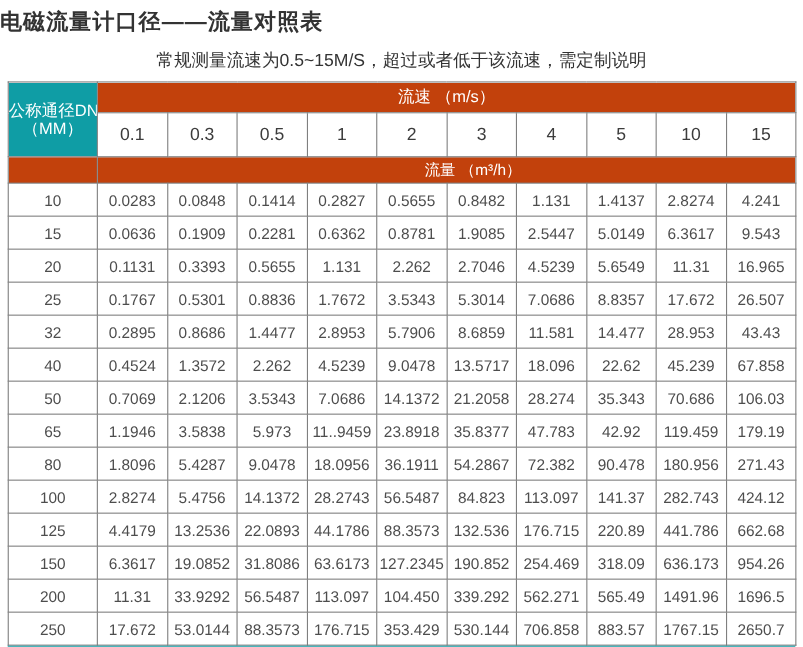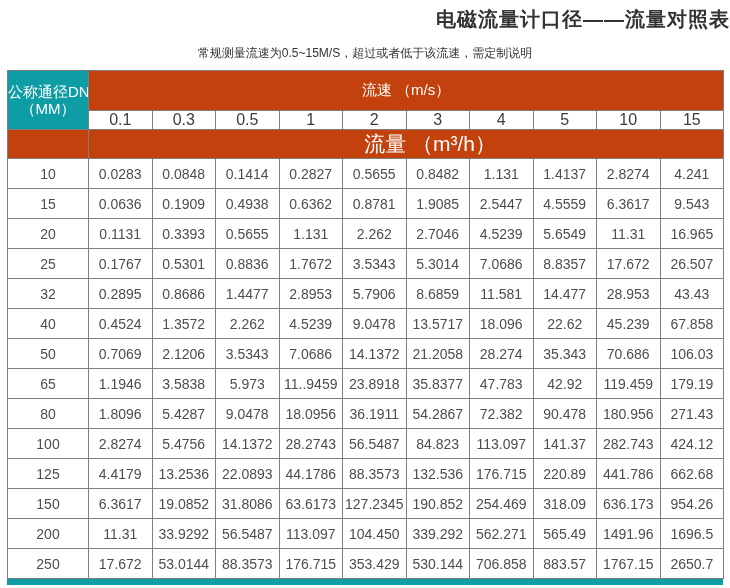--- a/index.html
+++ b/index.html
@@ -3,30 +3,30 @@
 <meta charset="utf-8">
 <style>
   html,body{margin:0;padding:0;background:#ffffff;}
   body{
     width:730px;height:588px;overflow:hidden;
     font-family:"Liberation Sans","DejaVu Sans",sans-serif;
     -webkit-font-smoothing:antialiased;
   }
   .page-title{
     margin:6px 0 2px 0;
-    text-align:right;
+    text-align:left;
     font-size:20px;
     font-weight:600;
     color:#333333;
     letter-spacing:1px;
   }
   .page-subtitle{
     margin:12px 0 8px 0;
     text-align:center;
-    font-size:12px;
+    font-size:16px;
     font-weight:400;
     color:#333333;
   }
   .table-wrap{margin:0 0 0 7px;width:716px;}
   table.flow-table{
     width:716px;
     table-layout:fixed;
     border-collapse:collapse;
     border:1px solid #7f7f7f;
   }
@@ -39,26 +39,26 @@
     white-space:nowrap;
   }
   col.col-dn{width:81px;}
   col.col-v{width:63.5px;}
   .teal{background:#c2410c;color:#ffffff;}
   .corner-cell{
     background:#0f9da5;color:#ffffff;
     font-size:14px;line-height:17px;
   }
   .corner-cell span{display:block;}
-  .row-vel-label{height:40px;}
+  .row-vel-label{height:28px;}
   .row-vel-label th{font-size:15px;font-weight:400;}
-  .row-vel-nums{height:19px;border-radius:12px;}
+  .row-vel-nums{height:40px;border-radius:12px;}
   .row-vel-nums td{font-size:16px;color:#3c3c3c;background:#ffffff;}
   .row-flow-label{height:24px;}
-  .row-flow-label td{font-size:21px;padding-left:48px;}
+  .row-flow-label td{font-size:14px;padding-left:48px;}
   .empty-teal{border-top:2px solid #ffffff;}
   tbody.data-body tr{height:30px;}
   tbody.data-body td{font-size:14px;color:#4d4d4d;background:#ffffff;}
   .bottom-strip{width:716px;height:6px;background:#0f9da5;}
 </style>
 </head>
 <body>
 
 <h1 class="page-title">电磁流量计口径——流量对照表</h1>
 <div class="page-subtitle">常规测量流速为0.5~15M/S，超过或者低于该流速，需定制说明</div>
@@ -114,26 +114,26 @@
           <td>0.8482</td>
           <td>1.131</td>
           <td>1.4137</td>
           <td>2.8274</td>
           <td>4.241</td>
         </tr>
         <tr>
           <td>15</td>
           <td>0.0636</td>
           <td>0.1909</td>
-          <td>0.4938</td>
+          <td>0.2281</td>
           <td>0.6362</td>
           <td>0.8781</td>
           <td>1.9085</td>
           <td>2.5447</td>
-          <td>4.5559</td>
+          <td>5.0149</td>
           <td>6.3617</td>
           <td>9.543</td>
         </tr>
         <tr>
           <td>20</td>
           <td>0.1131</td>
           <td>0.3393</td>
           <td>0.5655</td>
           <td>1.131</td>
           <td>2.262</td>

